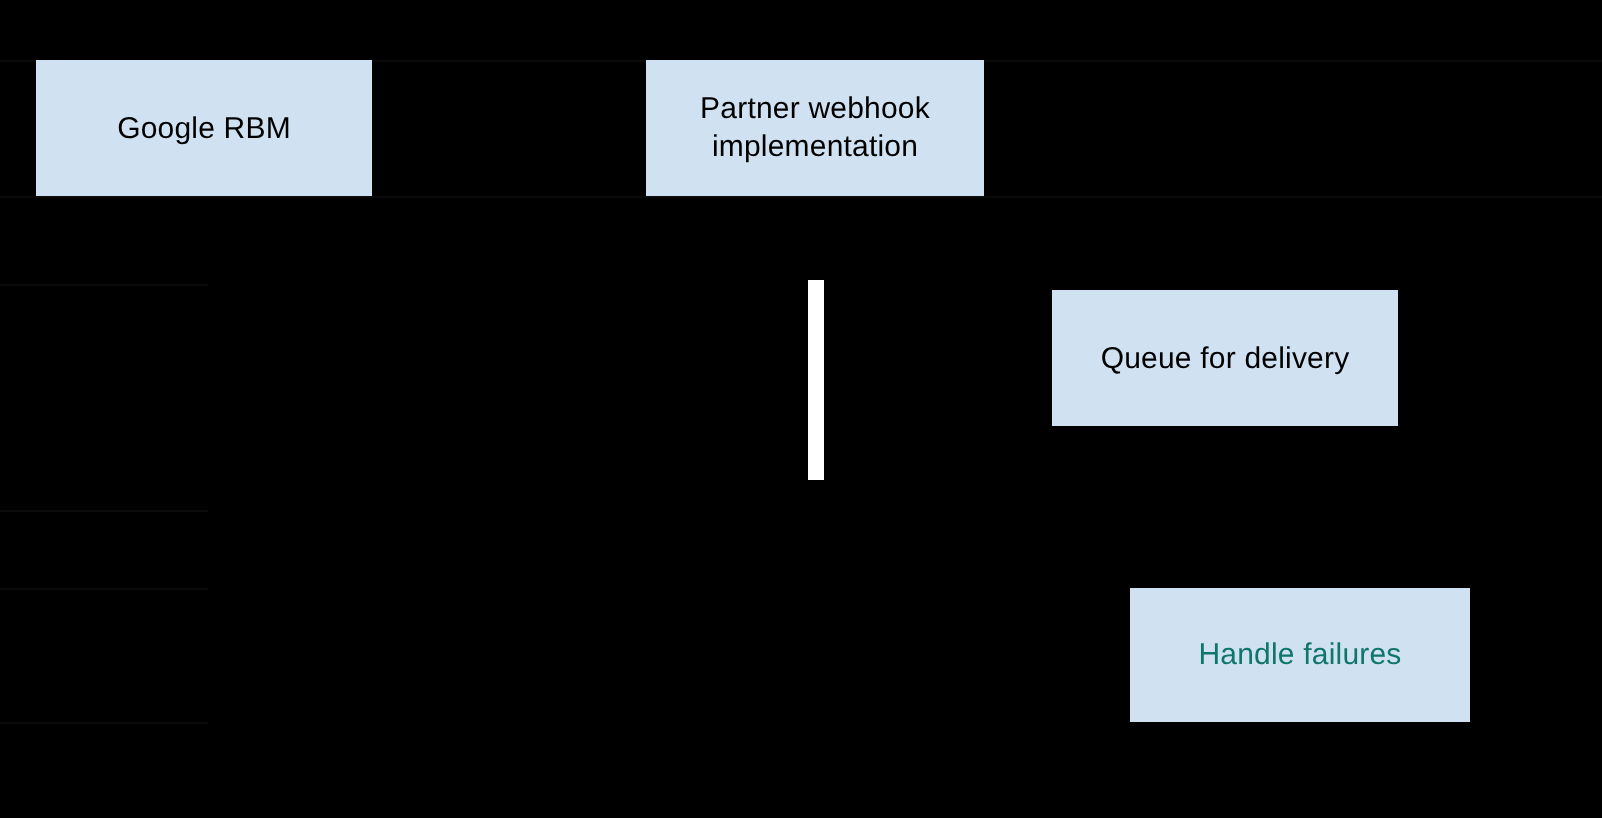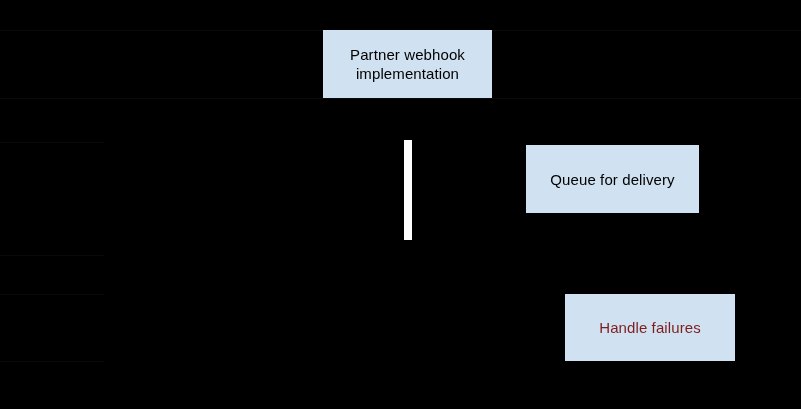--- a/index.html
+++ b/index.html
@@ -48,21 +48,22 @@
 
   <div class="guide" style="left: 0px; top: 30px; width: 801px;"></div>
   <div class="guide" style="left: 0px; top: 98px; width: 801px;"></div>
   <div class="guide" style="left: 0px; top: 142px; width: 104px;"></div>
   <div class="guide" style="left: 0px; top: 255px; width: 104px;"></div>
   <div class="guide" style="left: 0px; top: 294px; width: 104px;"></div>
   <div class="guide" style="left: 0px; top: 361px; width: 104px;"></div>
 
   <div class="bar" style="left: 404px; top: 140px; width: 8px; height: 100px; background: rgb(255, 255, 255);"></div>
 
+  <div class="node" style="left: 18px; top: 30px; width: 168px; height: 68px; background: rgb(208, 226, 242); color: rgb(0, 0, 0);">Google RBM</div>
 
   <div class="node" style="left: 323px; top: 30px; width: 169px; height: 68px; background: rgb(208, 226, 242); color: rgb(0, 0, 0);">Partner webhook
 implementation</div>
 
   <div class="node" style="left: 526px; top: 145px; width: 173px; height: 68px; background: rgb(208, 226, 242); color: rgb(0, 0, 0);">Queue for delivery</div>
 
-  <div class="node" style="left: 565px; top: 294px; width: 170px; height: 67px; background: rgb(208, 226, 242); color: #7f1d1d;">Handle failures</div>
+  <div class="node" style="left: 565px; top: 294px; width: 170px; height: 67px; background: rgb(208, 226, 242); color: #0f766e;">Handle failures</div>
 
 </div>
 
 </body></html>

